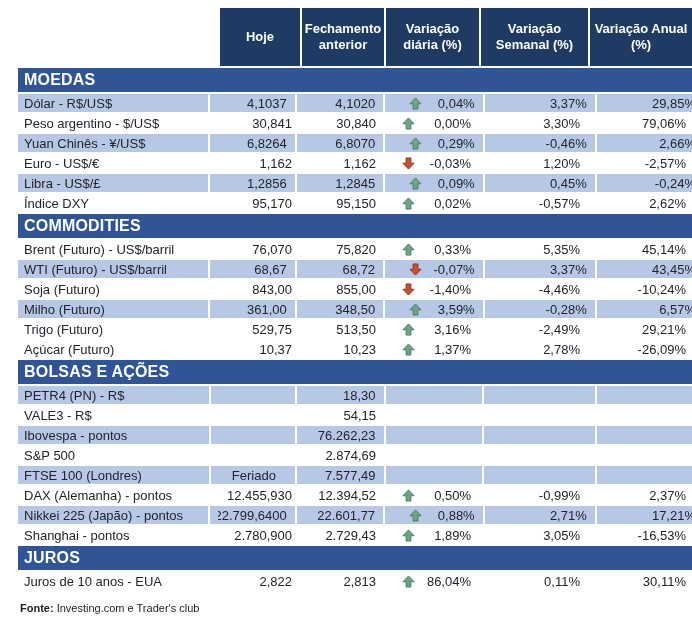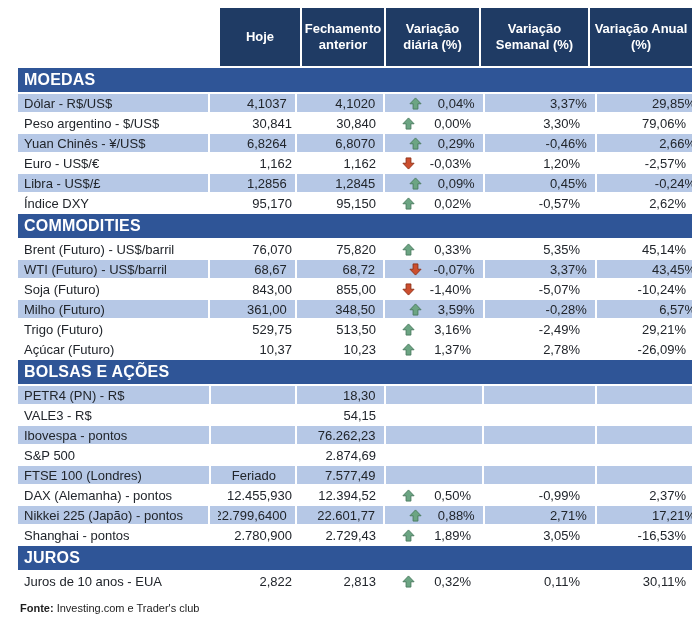--- a/index.html
+++ b/index.html
@@ -270,21 +270,21 @@
         </div>
         <div class="cell num w-daily with-icon">
           <span class="icon">
             <svg width="13" height="13" viewBox="0 0 14 14">
               <path d="M7 13 L1 6.7 H4.4 V1 H9.6 V6.7 H13 Z" fill="#CC4E2E" stroke="#8F3016" stroke-width="1" stroke-linejoin="round"></path>
             </svg>
           </span>
           <span>-1,40%</span>
         </div>
         <div class="cell num w-weekly">
-          <span>-5,07%</span>
+          <span>-4,46%</span>
         </div>
         <div class="cell num w-annual last">
           <span>-10,24%</span>
         </div>
       </div>
       <div class="data-row shaded">
         <div class="cell label">
           <span>Milho (Futuro)</span>
         </div>
         <div class="cell num w-hoje">
@@ -510,21 +510,21 @@
         </div>
         <div class="cell num w-prev">
           <span>2,813</span>
         </div>
         <div class="cell num w-daily with-icon">
           <span class="icon">
             <svg width="13" height="13" viewBox="0 0 14 14">
               <path d="M7 1 L13 7.3 H9.6 V13 H4.4 V7.3 H1 Z" fill="#6CA583" stroke="#4A7A5E" stroke-width="1" stroke-linejoin="round"></path>
             </svg>
           </span>
-          <span>0,32%</span>
+          <span>86,04%</span>
         </div>
         <div class="cell num w-weekly">
           <span>0,11%</span>
         </div>
         <div class="cell num w-annual last">
           <span>30,11%</span>
         </div>
       </div>
     </div>
   <div class="footer">

